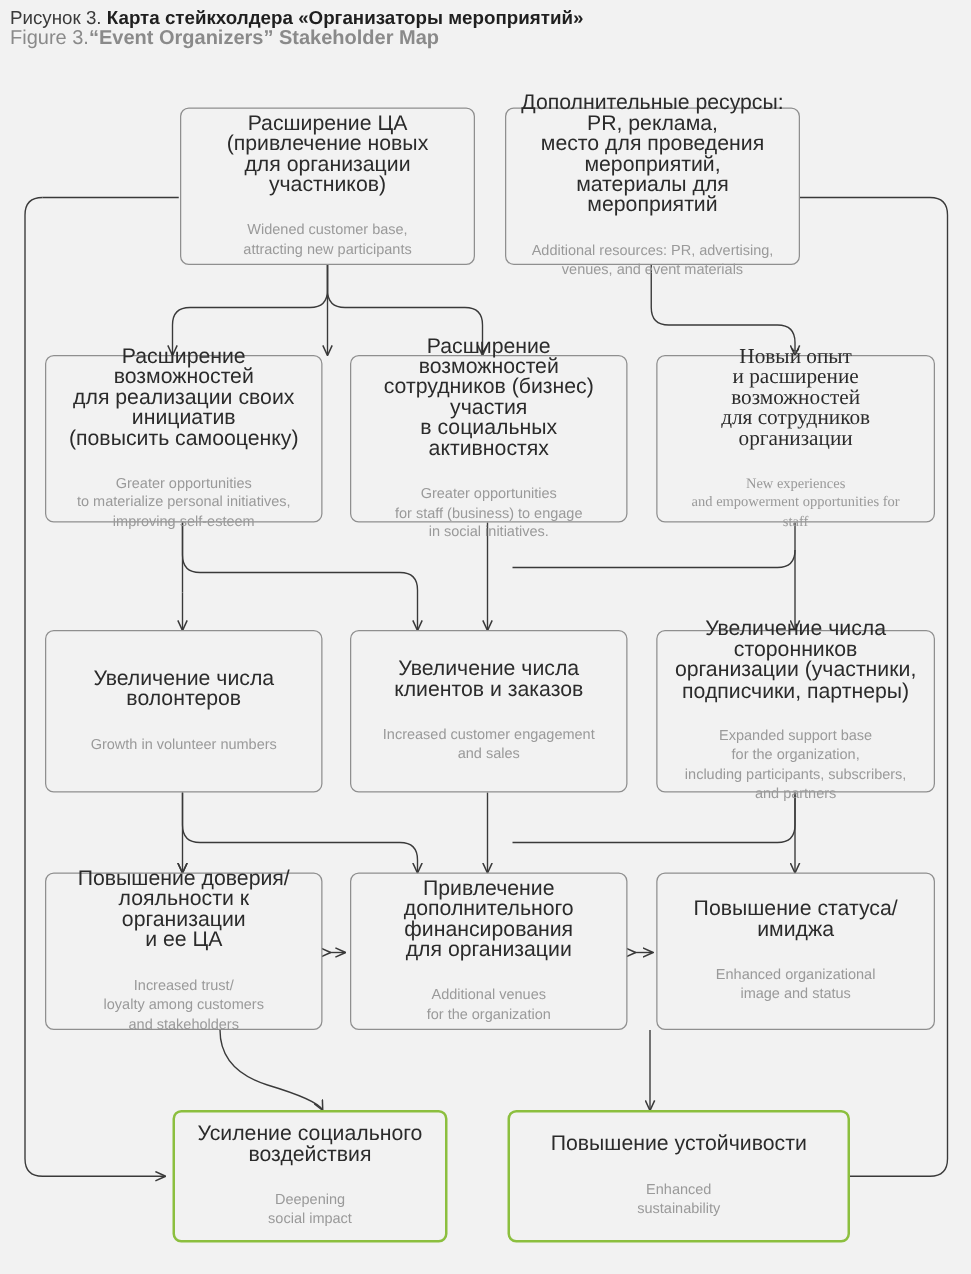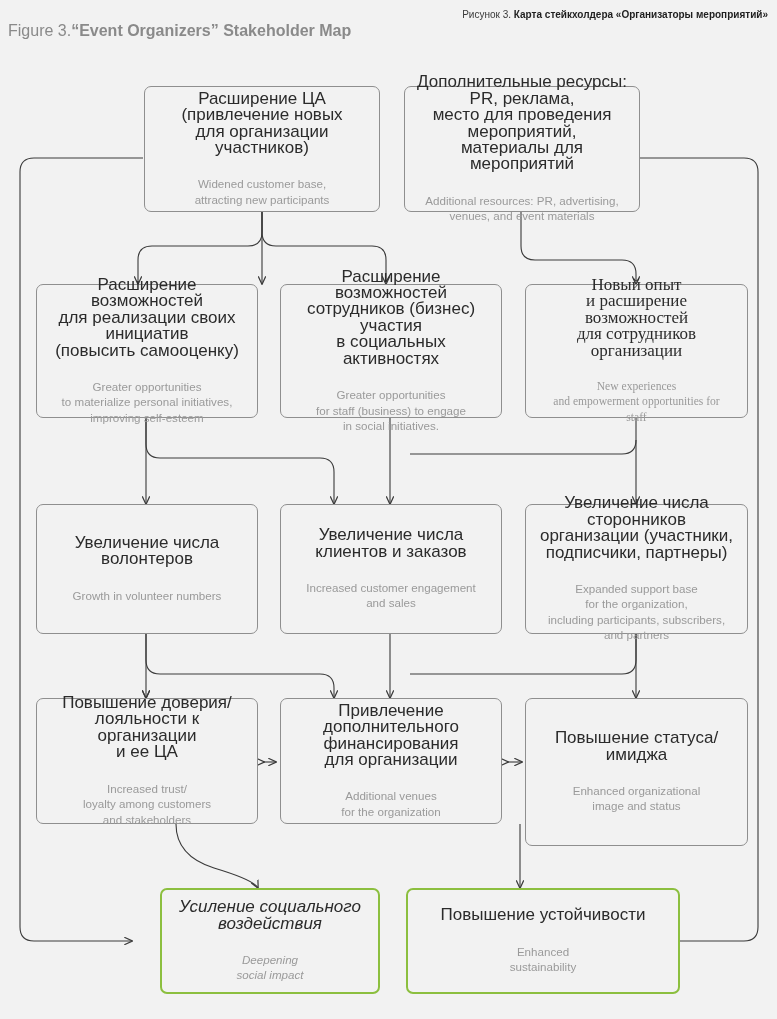--- a/index.html
+++ b/index.html
@@ -19,24 +19,23 @@
     position: absolute;
     left: 8px;
     top: 6px;
     width: 760px;
   }
   .cap-line {
     display: block;
     white-space: nowrap;
   }
   .cap-ru {
-    font-size: 10px;
+    font-size: 15px;
     color: #3a3a3a;
     line-height: 17px;
-    text-align: right;
   }
   .cap-ru b {
     font-weight: bold;
     color: #1f1f1f;
   }
   .cap-en {
     font-size: 16px;
     color: #8a8a8a;
     line-height: 16px;
   }
@@ -228,28 +227,28 @@
   </div>
 
   <div class="node" style="left:280px; top:698px; width:222px; height:126px;">
     <div class="ru">Привлечение дополнительного
 финансирования
 для организации</div>
     <div class="en">Additional venues
 for the organization</div>
   </div>
 
-  <div class="node" style="left:525px; top:698px; width:223px; height:148px;">
+  <div class="node" style="left:525px; top:698px; width:223px; height:126px;">
     <div class="ru">Повышение статуса/
 имиджа</div>
     <div class="en">Enhanced organizational
 image and status</div>
   </div>
 
-  <div class="node accent" style="left:160px; top:888px; width:220px; height:106px;font-style:italic;">
+  <div class="node accent" style="left:138px; top:888px; width:220px; height:106px;">
     <div class="ru">Усиление социального
 воздействия</div>
     <div class="en">Deepening
 social impact</div>
   </div>
 
   <div class="node accent" style="left:406px; top:888px; width:274px; height:106px;">
     <div class="ru">Повышение устойчивости</div>
     <div class="en">Enhanced
 sustainability</div>

